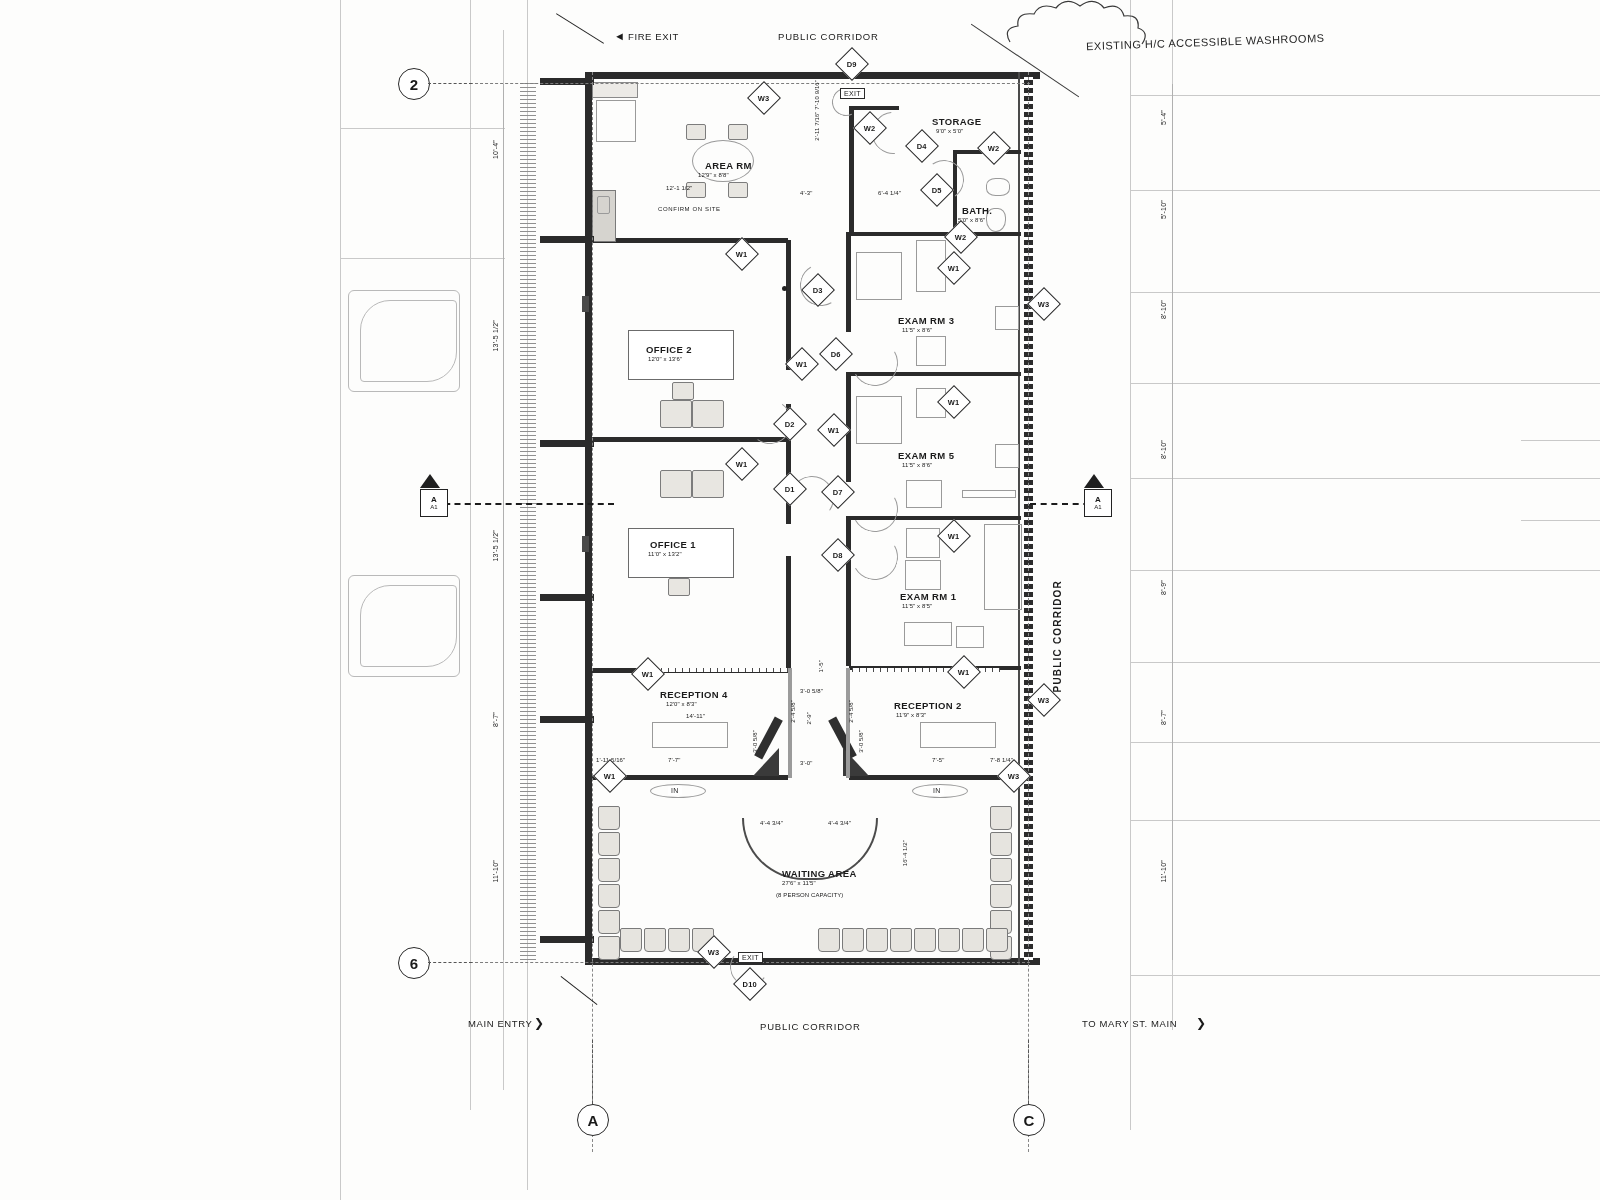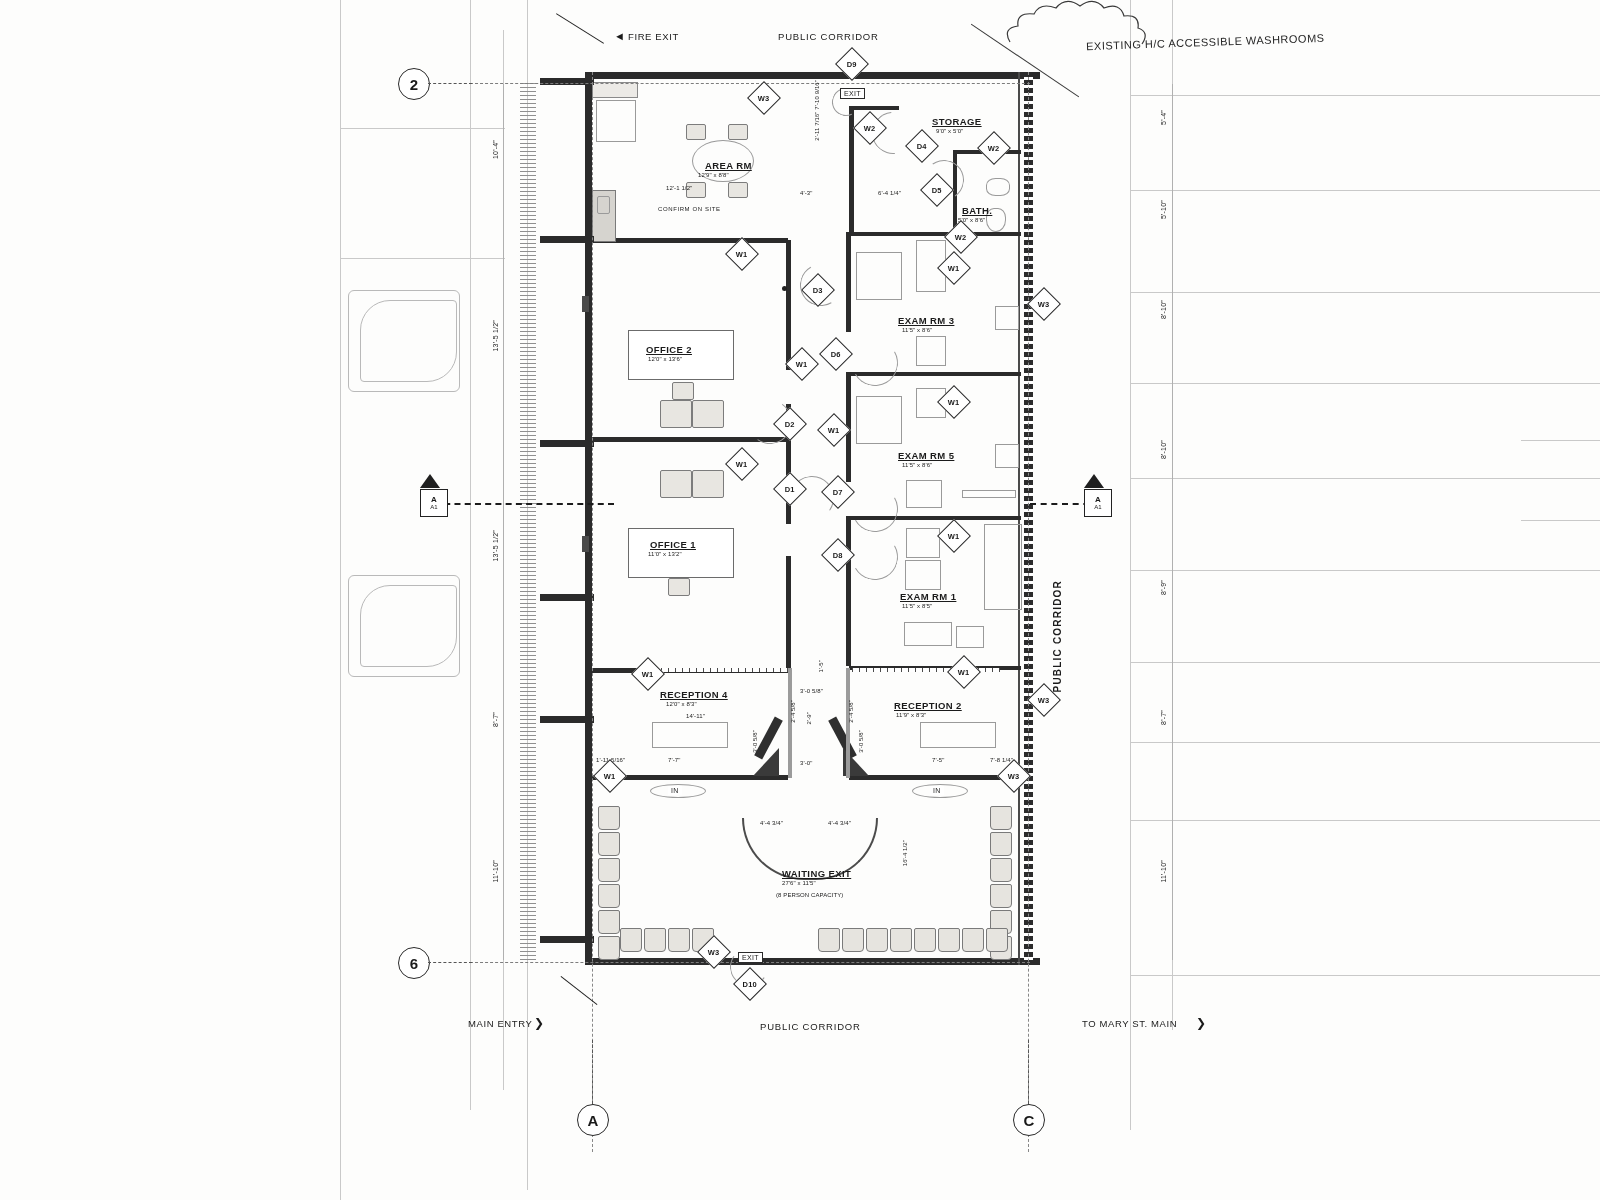--- a/index.html
+++ b/index.html
@@ -1,20 +1,20 @@
 <!DOCTYPE html>
 <html><head>
 <meta charset="utf-8">
 <style>
   html,body{margin:0;padding:0;background:#ffffff;}
   body{width:1600px;height:1200px;overflow:hidden;font-family:"Liberation Sans",sans-serif;color:#1a1a1a;}
   #sheet{position:relative;width:1600px;height:1200px;background:#fdfdfc;}
   .abs{position:absolute;}
   .lbl{position:absolute;font-size:9px;letter-spacing:.4px;color:#1b1b1b;white-space:nowrap;}
-  .lbl.u{text-decoration:underline;}
+  .lbl.u{}
   .lbl.b{font-weight:bold;}
   .tiny{font-size:7px;letter-spacing:.2px;}
   .micro{font-size:6px;letter-spacing:.1px;}
   .vert{writing-mode:vertical-rl;transform:rotate(180deg);}
 
   
   .wall{position:absolute;background:#2b2b2b;}
   .wallthin{position:absolute;background:#4a4a4a;}
   .hatchwall{position:absolute;background:repeating-linear-gradient(90deg,#2b2b2b 0 2px,#ffffff 2px 4px);}
   .lite{position:absolute;border:1px solid #9a9a9a;}
@@ -295,21 +295,21 @@
 
   <div class="lbl b u" style="left:900px;top:591px;font-size:9.5px;">EXAM RM 1</div>
   <div class="lbl micro" style="left:902px;top:603px;">11'5" x 8'5"</div>
 
   <div class="lbl b u" style="left:660px;top:689px;font-size:9.5px;">RECEPTION 4</div>
   <div class="lbl micro" style="left:666px;top:701px;">12'0" x 8'3"</div>
 
   <div class="lbl b u" style="left:894px;top:700px;font-size:9.5px;">RECEPTION 2</div>
   <div class="lbl micro" style="left:896px;top:712px;">11'9" x 8'3"</div>
 
-  <div class="lbl b u" style="left:782px;top:868px;font-size:9.5px;">WAITING EXIT</div>
+  <div class="lbl b u" style="left:782px;top:868px;font-size:9.5px;">WAITING AREA</div>
   <div class="lbl micro" style="left:782px;top:880px;">27'6" x 11'5"</div>
   <div class="lbl micro" style="left:776px;top:892px;">(8 PERSON CAPACITY)</div>
 
   <div class="lbl b vert" style="left:1052px;top:580px;font-size:10px;letter-spacing:1.2px;">PUBLIC CORRIDOR</div>
 
   <div class="tag" style="left:840px;top:52px;">
       <span>D9</span>
     </div>
   <div class="tag" style="left:858px;top:116px;">
       <span>W2</span>

